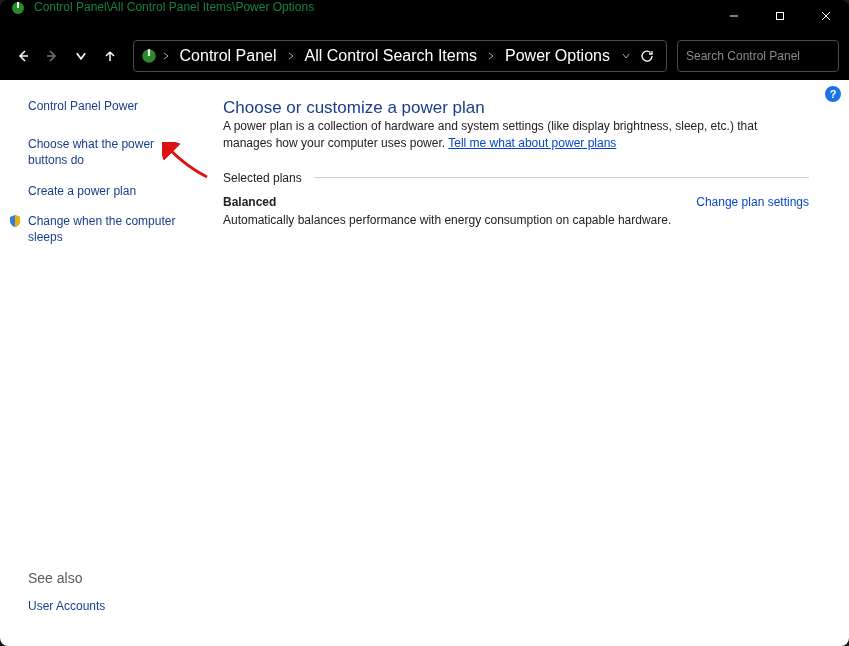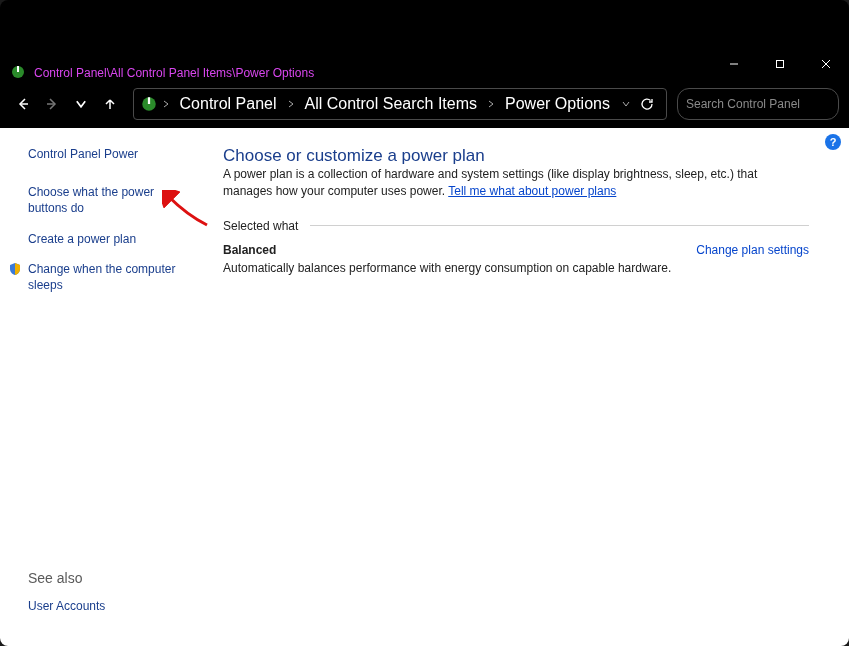--- a/index.html
+++ b/index.html
@@ -18,25 +18,24 @@
     border-radius: 8px;
     display: flex;
     flex-direction: column;
     overflow: hidden;
     position: relative;
   }
   
   .titlebar {
     height: 32px;
     display: flex;
-    align-items: flex-end;
-    color: #d946ef;
+    align-items: flex-start;
+    color: #15803d;
     font-size: 12px;
     padding-left: 10px;
-    margin-top: 48px;
   }
   .titlebar .icon {
     width: 16px; height: 16px; margin-right: 8px;
     display: flex; align-items: center; justify-content: center;
   }
   .titlebar .title { flex: 1; }
   .win-controls { display: flex; height: 100%; }
   .win-btn {
     width: 46px; height: 32px;
     display: flex; align-items: center; justify-content: center;
@@ -83,21 +82,21 @@
   }
   .addr .sep svg { width: 8px; height: 8px; }
   .addr .app-icon {
     width: 18px; height:18px; display:flex; align-items:center; justify-content:center;
   }
   .addr .spacer { flex:1; }
   .searchbox {
     width: 162px;
     height: 32px;
     border: 1px solid #4a4a4a;
-    border-radius: 12px;
+    border-radius: 4px;
     display: flex;
     padding: 0 8px;
     color: #8a8a8a;
   }
   .searchbox input {
     flex: 1;
     background: transparent;
     border: none;
     color: #fff;
     font-size: 12px;
@@ -343,21 +342,21 @@
       <a style="margin-bottom:20px">User Accounts</a>
     </div>
 
     <div class="main">
       <h1>Choose or customize a power plan</h1>
       <p class="desc">
         <span>A power plan is a collection of hardware and system settings (like display brightness, sleep, etc.) that manages how your computer uses power. </span><a>Tell me what about power plans</a>
       </p>
 
       <div class="section-row">
-        <span class="section-label">Selected what</span>
+        <span class="section-label">Selected plans</span>
         <div class="section-line"></div>
       </div>
 
       <div class="plan">
         <span class="plan-name">Balanced</span>
         <a class="plan-link">Change plan settings</a>
       </div>
       <div class="plan-desc">Automatically balances performance with energy consumption on capable hardware.</div>
     </div>
 

